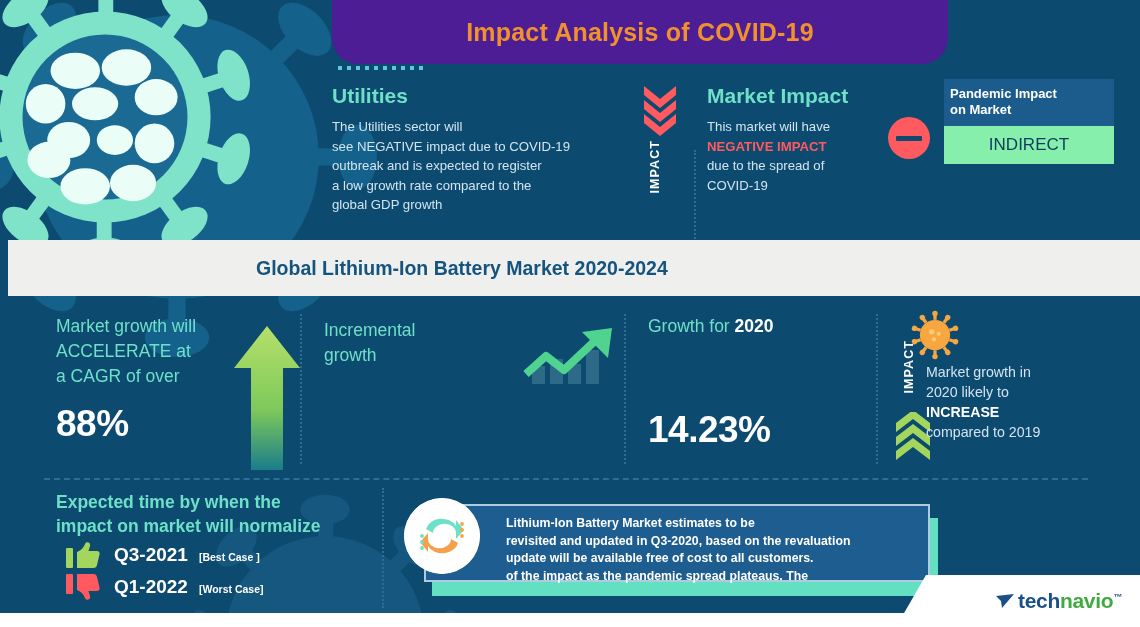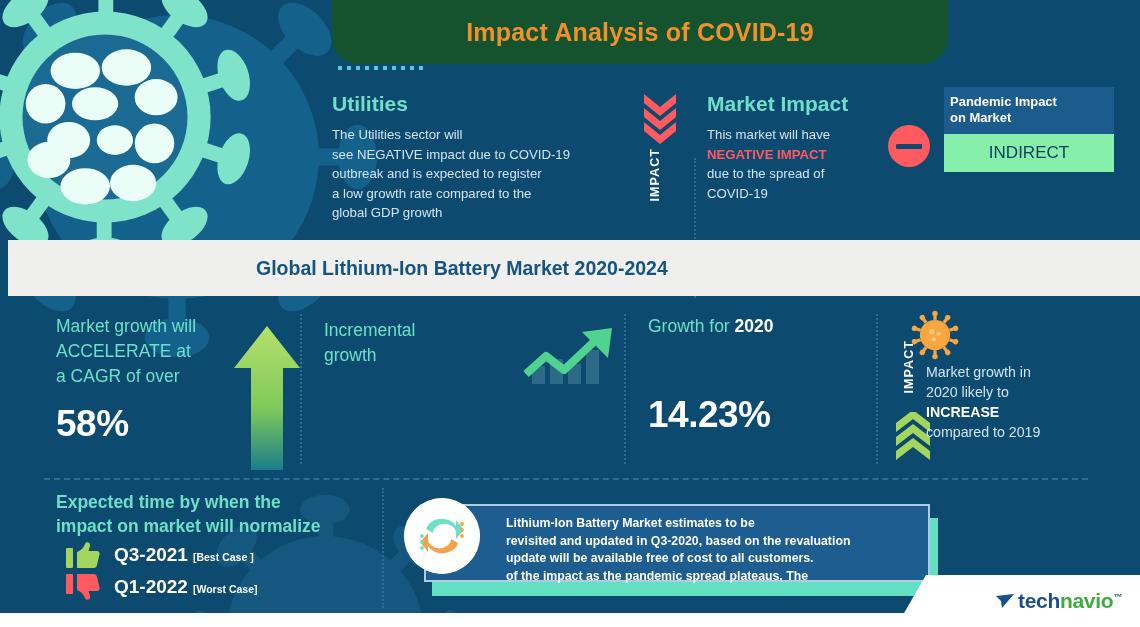--- a/index.html
+++ b/index.html
@@ -15,33 +15,33 @@
 
   
   .virus-art { position:absolute; pointer-events:none; }
   #virus-back  { left:-38px;  top:-58px;  width:430px; height:430px; opacity:1; }
   #virus-front { left:-60px;  top:-48px;  width:330px; height:330px; }
   #virus-bottom{ left:160px;  top:470px;  width:330px; height:330px; }
 
   
   #header-banner {
     position:absolute; left:332px; top:0; width:616px; height:64px;
-    background:#14532d;
+    background:#4c1d95;
     border-bottom-left-radius:26px; border-bottom-right-radius:26px;
     display:flex; align-items:center; justify-content:center;
   }
   #header-title {
     color:#f0912d; font-size:25px; font-weight:bold; letter-spacing:.2px;
   }
 
   .dotrow { position:absolute; display:flex; gap:5px; }
   .dotrow i { width:4px; height:4px; background:#5ec8d8; display:block; }
 
   
-  #top-row { position:absolute; left:0; top:72px; width:1044px; height:164px; }
+  #top-row { position:absolute; left:0; top:64px; width:1044px; height:164px; }
 
   .sec-title { color:#6fe0c8; font-size:21px; font-weight:bold; margin-bottom:9px; }
   .sec-body  { color:#d2e4f0; font-size:13.2px; line-height:19.6px; }
   .hl-neg    { color:#ff5a5f; font-weight:bold; }
 
   #utilities { position:absolute; left:332px; top:20px; width:300px; }
   #market-impact { position:absolute; left:707px; top:20px; width:200px; }
 
   
   #impact-top { position:absolute; left:636px; top:22px; width:48px; height:146px; }
@@ -90,21 +90,21 @@
 
   #m1 { position:absolute; left:56px; top:18px; width:200px; }
   #m1 .m-value { margin-top:14px; }
   #m1-arrow { position:absolute; left:232px; top:26px; width:70px; height:148px; }
 
   #m2 { position:absolute; left:324px; top:22px; width:230px; }
   #m2 .m-value { margin-top:48px; }
   #m2-trend { position:absolute; left:520px; top:30px; width:98px; height:62px; }
 
   #m3 { position:absolute; left:648px; top:18px; width:230px; }
-  #m3 .m-value { margin-top:55px; }
+  #m3 .m-value { margin-top:70px; }
   #m3 .white { color:#ffffff; font-weight:bold; }
 
   
   #impact-bot { position:absolute; left:890px; top:16px; width:48px; height:150px; }
   #impact-bot .vert-label { left:12px; top:28px; }
   #impact-bot .chev-stack { position:absolute; left:6px; top:100px; }
   #virus-orange { position:absolute; left:908px; top:12px; width:54px; height:54px; }
   #impact-text { position:absolute; left:926px; top:66px; width:200px;
                  color:#d2e4f0; font-size:14.2px; line-height:20px; }
   #impact-text b { color:#ffffff; }
@@ -115,21 +115,21 @@
 
   
   #bottom { position:absolute; left:0; top:486px; width:1140px; height:141px; }
 
   #expect-title { position:absolute; left:56px; top:4px; width:330px;
                   color:#6fe0c8; font-size:17.5px; font-weight:bold; line-height:24px; }
   .case-row { position:absolute; display:flex; align-items:center; gap:14px; }
   #case-best  { left:66px; top:56px; }
   #case-worst { left:66px; top:88px; }
   .case-q { color:#ffffff; font-size:19px; font-weight:bold; }
-  .case-tag { color:#ffffff; font-size:10.5px; font-weight:bold; margin-left:5px; }
+  .case-tag { color:#ffffff; font-size:10.5px; font-weight:bold; margin-left:11px; }
 
   #vdiv-bot { position:absolute; left:382px; top:2px; width:0; height:120px;
               border-left:2px dotted #2b6e96; }
 
   
   #callout-shadow {
     position:absolute; left:432px; top:32px; width:506px; height:78px;
     background:#63dfc2;
   }
   #callout {
@@ -375,21 +375,21 @@
   </div>
 
   <div id="metrics">
 
     <div id="m1">
       <div class="m-label">
         <div>Market growth will</div>
         <div>ACCELERATE at</div>
         <div>a CAGR of over</div>
       </div>
-      <div class="m-value">58%</div>
+      <div class="m-value">88%</div>
     </div>
 
     <svg id="m1-arrow" viewBox="0 0 70 148">
       <defs>
         <linearGradient id="gradUp" x1="0" y1="1" x2="0" y2="0">
           <stop offset="0" stop-color="#1a7d8a"></stop>
           <stop offset="0.42" stop-color="#7ec95a"></stop>
           <stop offset="1" stop-color="#b5e06a"></stop>
         </linearGradient>
       </defs>

